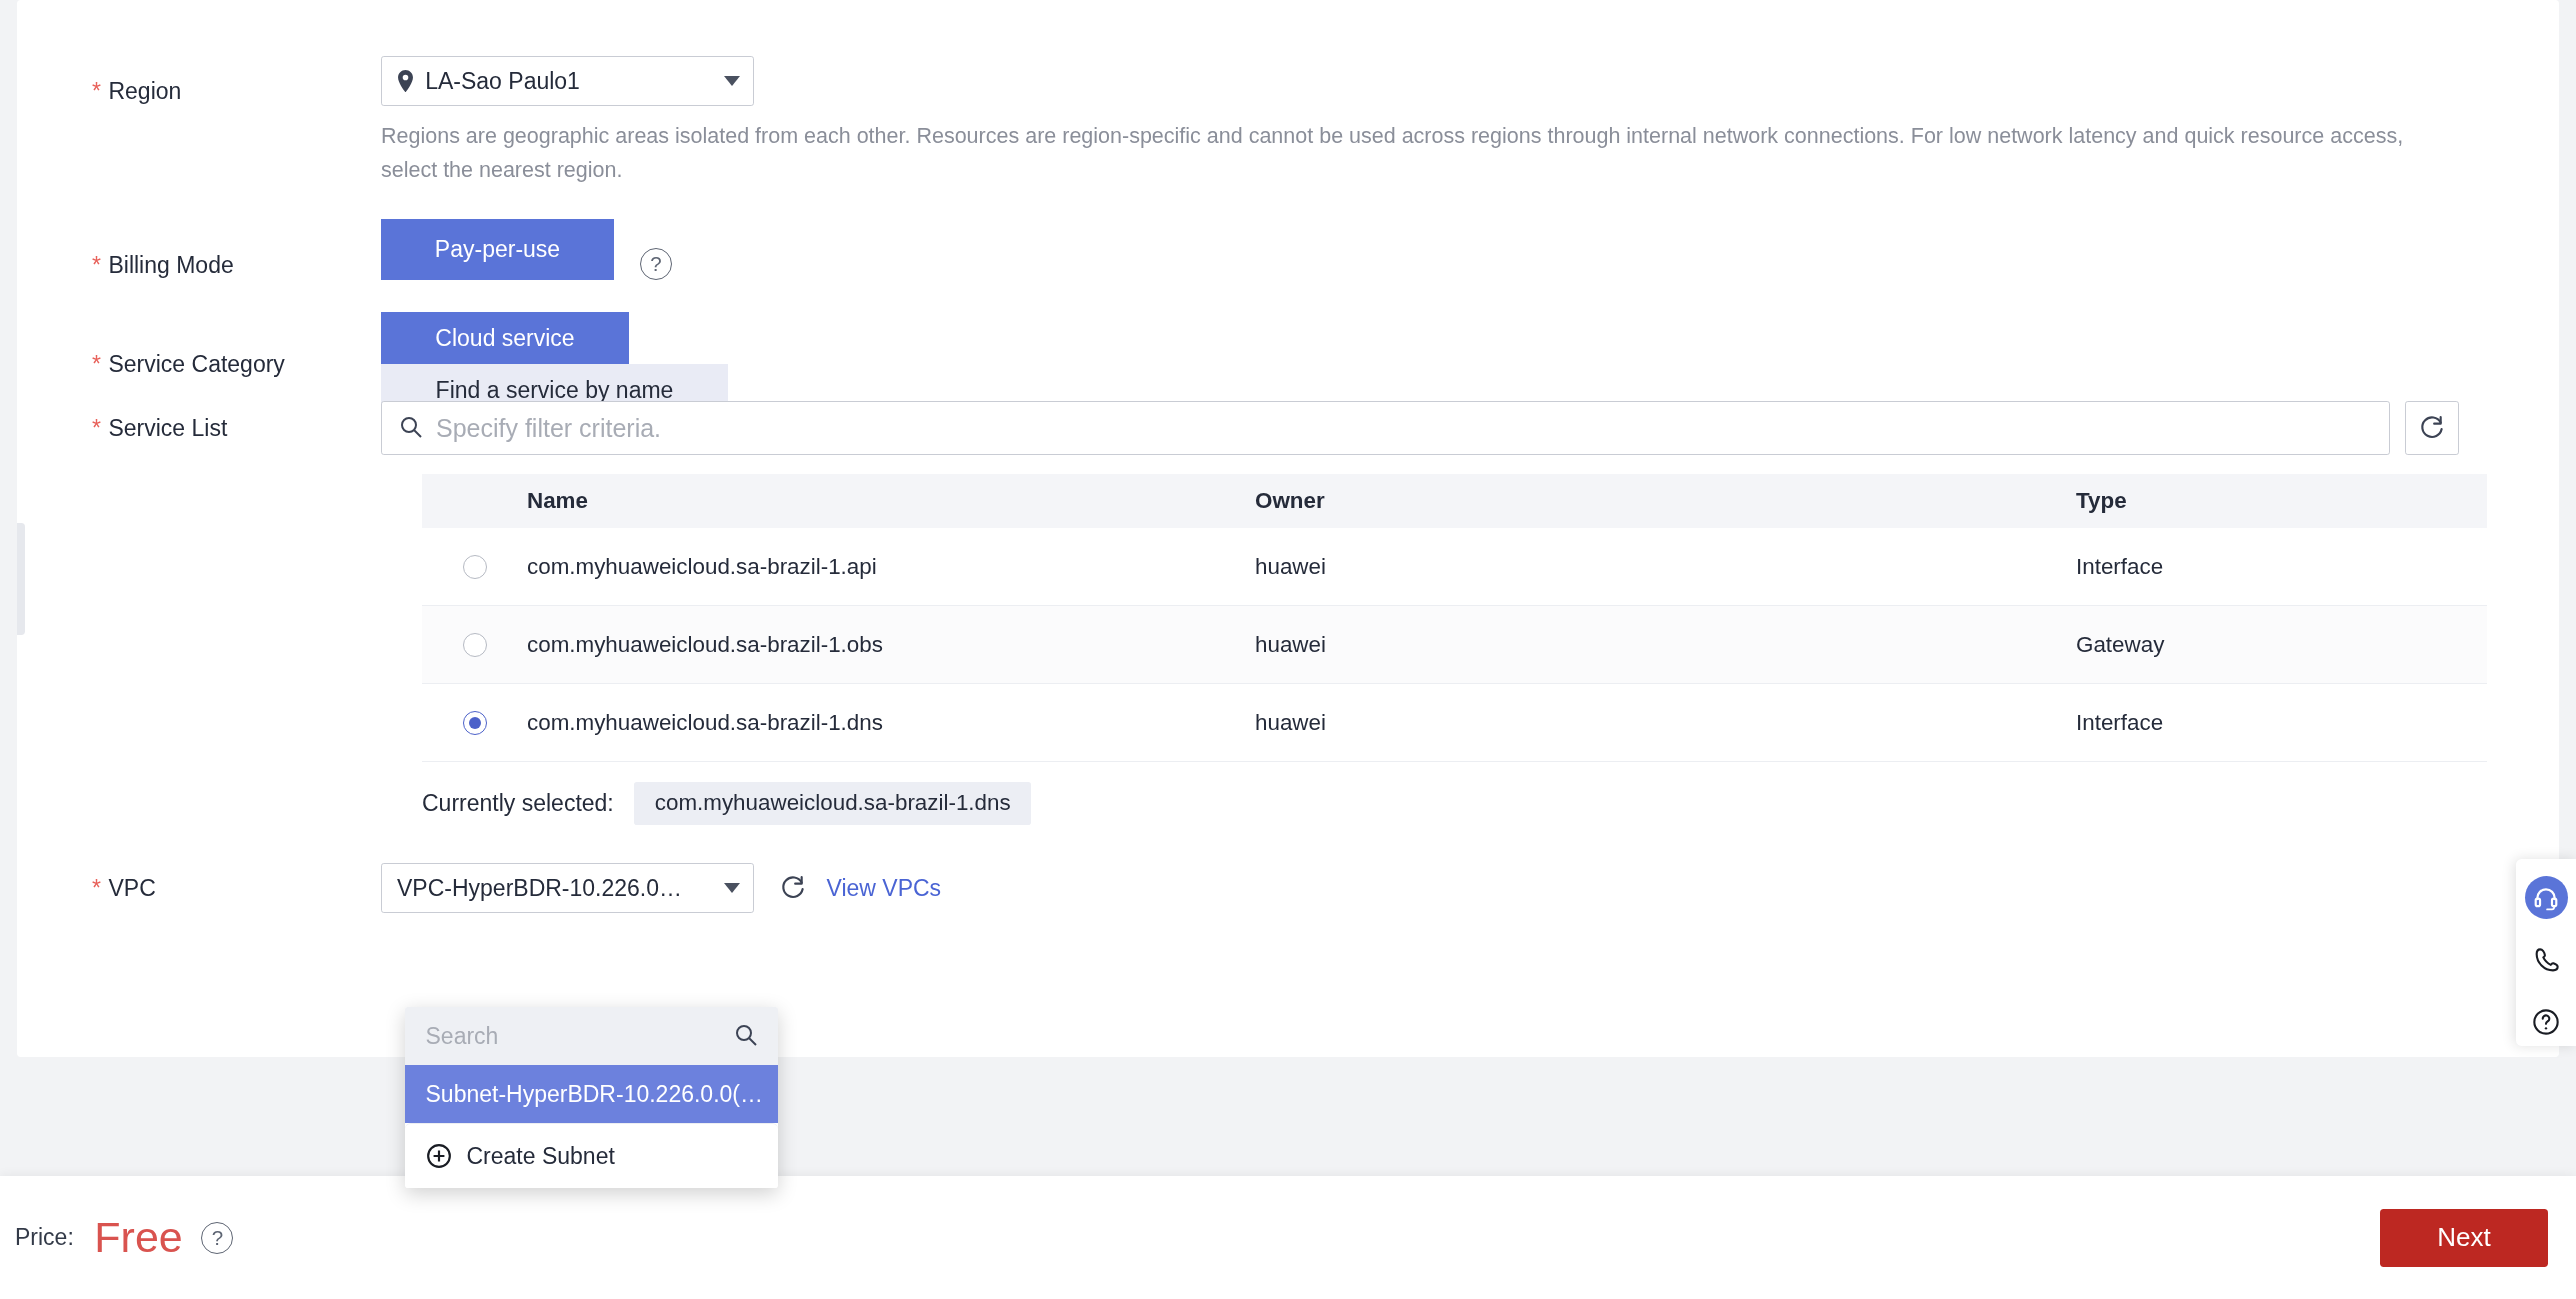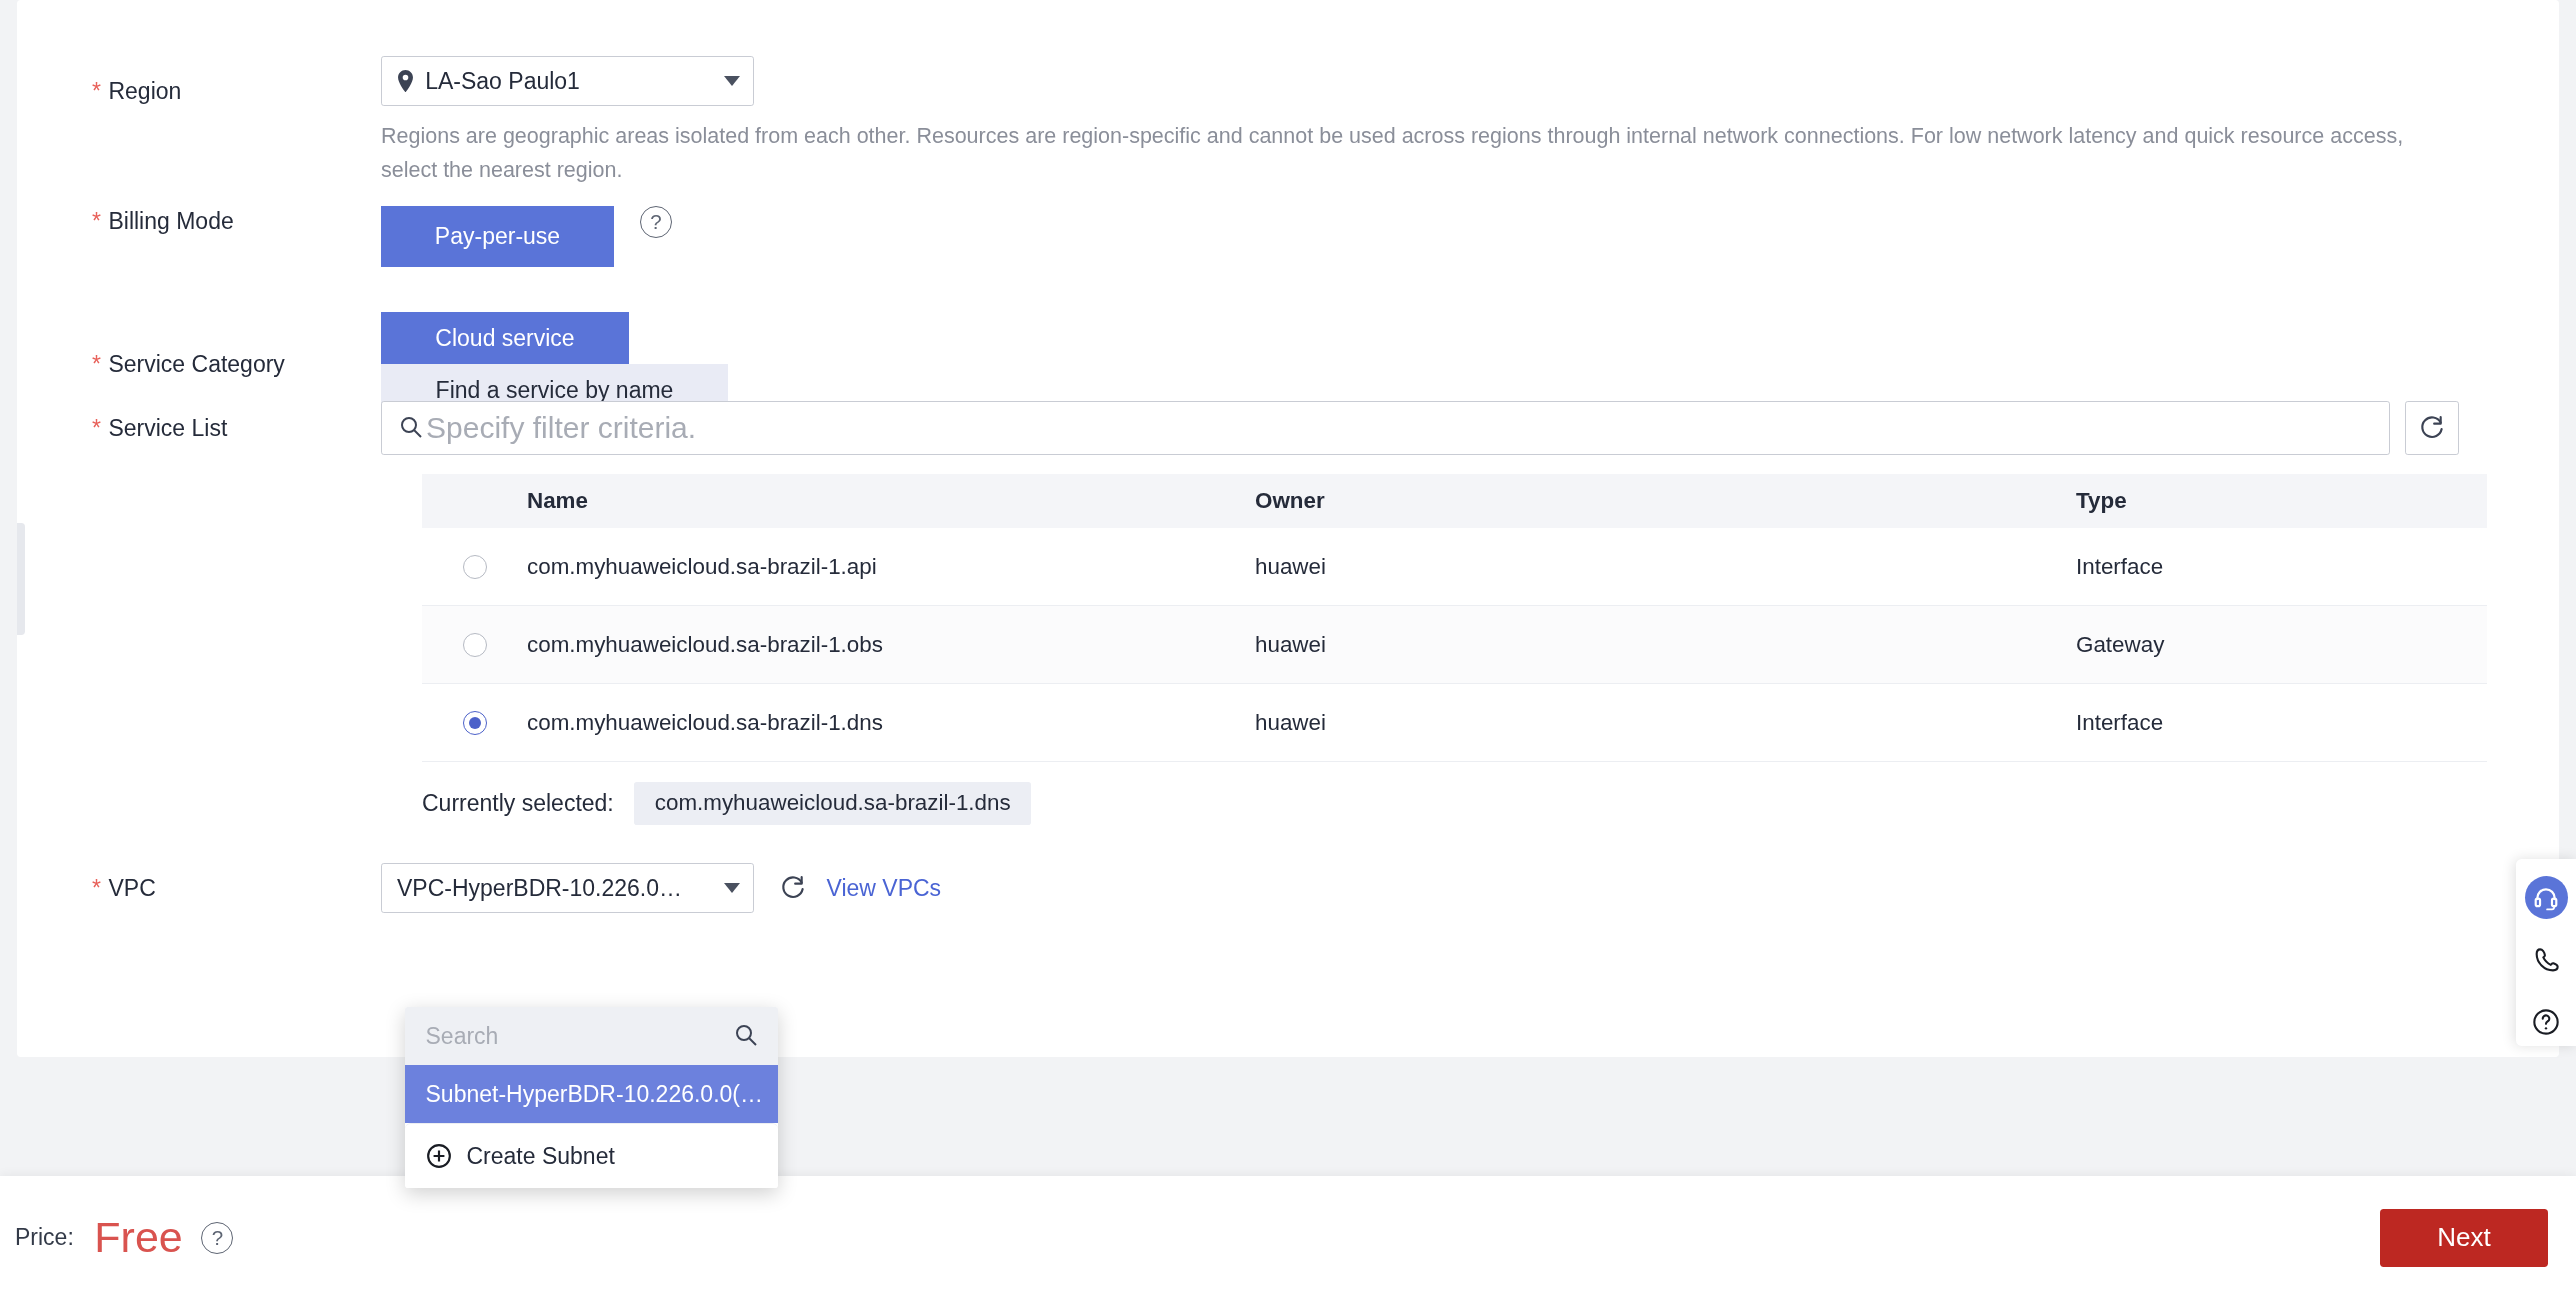--- a/index.html
+++ b/index.html
@@ -88,22 +88,22 @@
 
   
   .searchbar {
     display: flex; align-items: center;
     width: 2009px; height: 54px;
     border: 0.9px solid #c9ccd4; border-radius: 2.8px;
     background: #fff; padding: 0 17px;
   }
   .searchbar input {
     flex: 1; border: none; outline: none;
-    font-size: 30px; color: #252b3a; font-family: inherit;
-    margin-left: 3px; background: transparent;
+    font-size: 25px; color: #252b3a; font-family: inherit;
+    margin-left: 13px; background: transparent;
   }
   .searchbar input::placeholder { color: #a8acb5; }
   .refresh-btn {
     width: 54px; height: 54px; margin-left: 15px;
     border: 0.9px solid #c9ccd4; border-radius: 2.8px; background: #fff;
     display: flex; align-items: center; justify-content: center;
     cursor: pointer;
   }
 
   
@@ -228,21 +228,21 @@
         <span class="val">LA-Sao Paulo1</span>
         <span class="caret"></span>
       </div>
     </div>
 
     <div class="row" style="left:0; top:119px;">
       <div class="label" style="height:0.9px;"></div>
       <div class="helper">Regions are geographic areas isolated from each other. Resources are region-specific and cannot be used across regions through internal network connections. For low network latency and quick resource access, select the nearest region.</div>
     </div>
 
-    <div class="row" style="left:0; top:206px; align-items:flex-start;">
+    <div class="row" style="left:0; top:219px; align-items:flex-end;">
       <div class="label">
         <span class="req">*</span><span>Billing Mode</span>
       </div>
       <button class="btn-primary">
         <span>Pay-per-use</span>
       </button>
       <span class="qmark" style="margin-left:26px;">?</span>
     </div>
 
     <div class="row" style="left:0; top:312px; align-items:center;">

